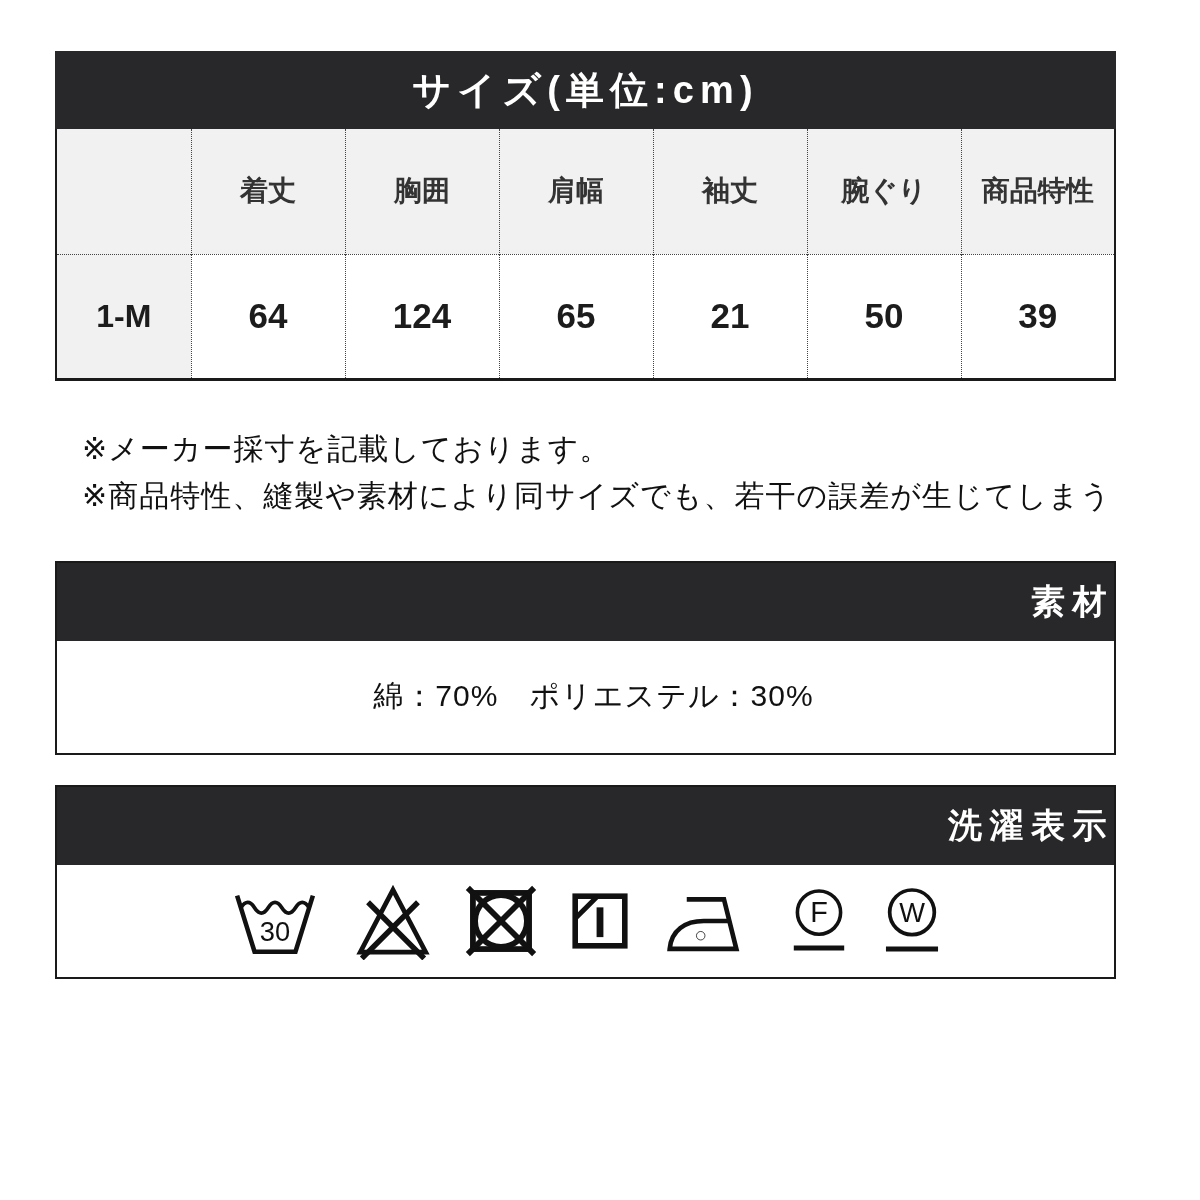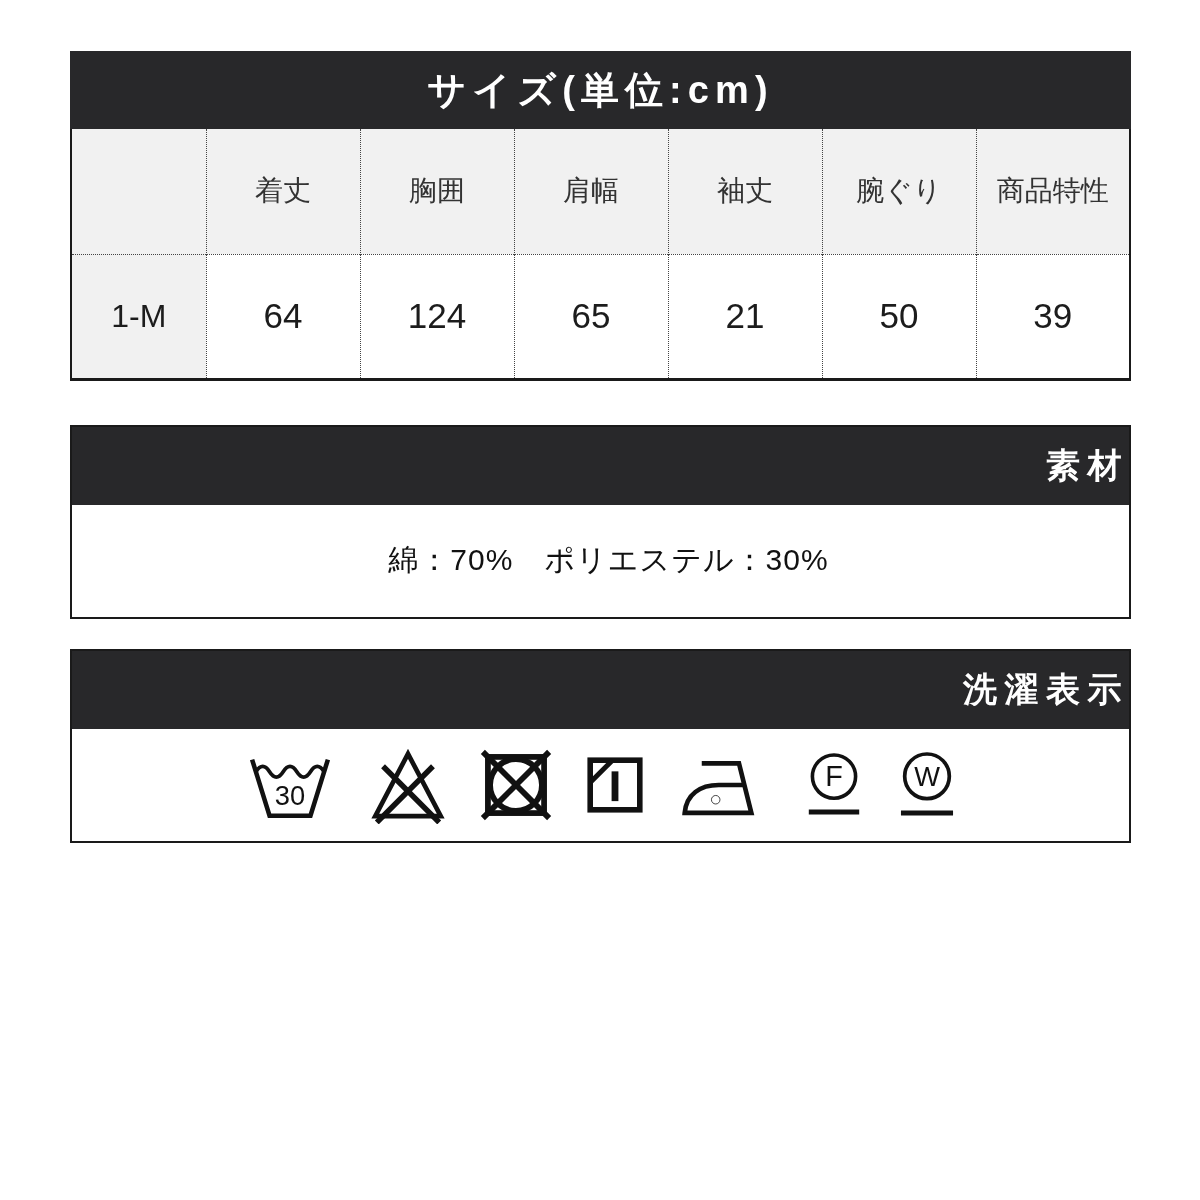--- a/index.html
+++ b/index.html
@@ -4,21 +4,21 @@
 <style>
   * { margin:0; padding:0; box-sizing:border-box; }
   html,body { background:#ffffff; }
   body {
     width:1200px; height:1200px;
     font-family:"Liberation Sans","DejaVu Sans",sans-serif;
     color:#222222;
     position:relative;
     overflow:hidden;
   }
-  .page { position:absolute; left:70px; top:51px; width:1061px; }
+  .page { position:absolute; left:55px; top:51px; width:1061px; }
 
   
   .section-bar {
     background:#28282a;
     color:#ffffff;
     height:78px;
     display:flex; align-items:center; justify-content:center;
     font-weight:bold;
   }
   .size-bar  { font-size:38px; letter-spacing:0.16em; }
@@ -29,21 +29,21 @@
     width:100%;
     border-collapse:collapse;
     table-layout:fixed;
     border:2px solid #1a1a1a;
     border-top:none;
   }
   .size-table col.label-col { width:135px; }
   .size-table tr { height:125px; }
   .size-table th, .size-table td {
     text-align:center; vertical-align:middle;
-    font-weight:normal;
+    font-weight:bold;
   }
   .size-table th { background:#f1f1f1; font-size:28px; color:#333; }
   .size-table td { background:#ffffff; font-size:35px; color:#1c1c1c; }
   .size-table td.row-label { background:#f1f1f1; font-size:32px; color:#1c1c1c; }
   .size-table th + th, .size-table td + td { border-left:1px dotted #444; }
   .size-table tbody tr td { border-top:1px dotted #444; }
   .size-table { border-bottom:3px solid #1a1a1a; }
 
   
   .notes {
@@ -118,20 +118,22 @@
           <td>65</td>
           <td>21</td>
           <td>50</td>
           <td>39</td>
         </tr>
       </tbody>
     </table>
   </section>
 
   <div class="notes">
+    <div class="note-line indent">※メーカー採寸を記載しております。</div>
+    <div class="note-line indent">※商品特性、縫製や素材により同サイズでも、若干の誤差が生じてしまう</div>
   </div>
 
   <section class="boxed-section material-section">
     <div class="section-bar mini-bar">
       <span>素材</span>
     </div>
     <div class="material-content">綿：70%　ポリエステル：30%</div>
   </section>
 
   <section class="boxed-section laundry-section">

